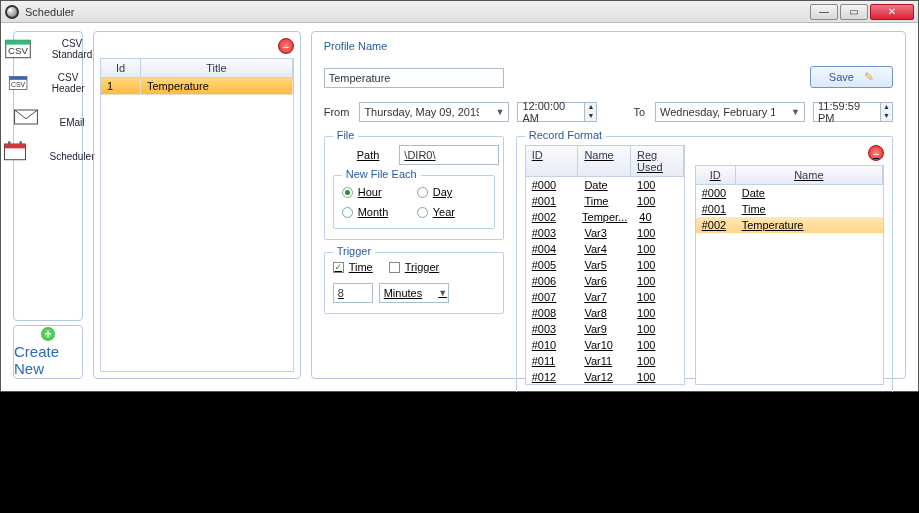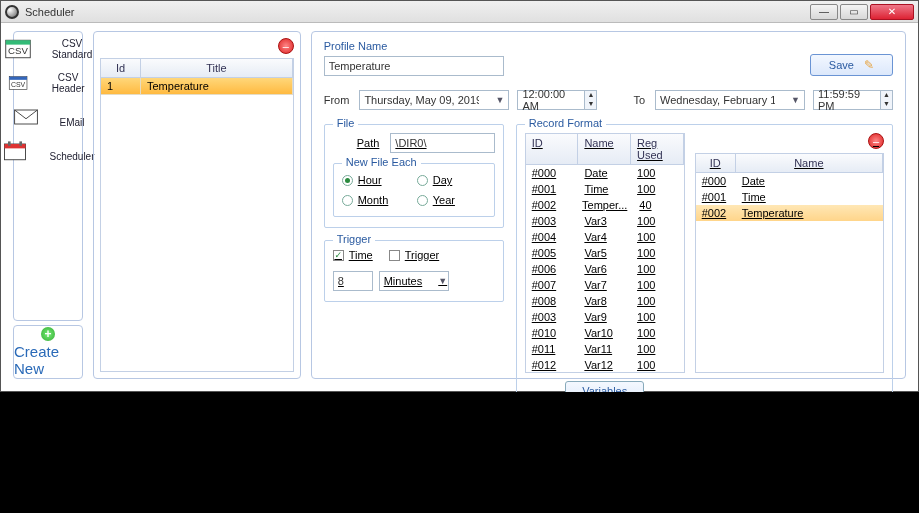--- a/index.html
+++ b/index.html
@@ -27,39 +27,39 @@
 .delbtn { width: 16px; height: 16px; border-radius: 50%; background: radial-gradient(#f88,#d22); color: #fff; text-align: center; line-height: 14px; font-size: 11px; cursor: pointer; border: 1px solid #a11; }
 .grid { border: 1px solid #c3d0e5; background: #fff; flex: 1; }
 .ghead { display: flex; background: linear-gradient(#fafbfd,#e6ecf5); border-bottom: 1px solid #c3d0e5; }
 .ghead div { padding: 3px 6px; border-right: 1px solid #c3d0e5; color: #335; }
 .grow { display: flex; }
 .grow.sel { background: linear-gradient(#ffd77a,#ffb83d); }
 .grow div { padding: 2px 6px; border-right: 1px solid #e5dcc5; border-bottom: 1px solid #e5dcc5; }
 
 .maincol { flex: 1; border: 1px solid #b7c7e3; border-radius: 4px; padding: 8px 12px; position: relative; }
 .profrow { display: flex; align-items: flex-end; gap: 20px; }
-.profblock { display: flex; flex-direction: column; gap: 4px; }
+.profblock { display: flex; flex-direction: column; gap: 16px; }
 .profblock .plabel { color: #2a5aa0; }
 .txtinput { height: 20px; border: 1px solid #abc; background: #fff; padding: 2px 4px; color: #333; }
 .savebtn { margin-left: auto; border: 1px solid #6a94d4; background: linear-gradient(#f2f7ff,#dce8fb); color: #2a5aa0; padding: 3px 18px; border-radius: 3px; display: flex; align-items: center; gap: 10px; cursor: pointer; }
 .savebtn .pencil { color: #e6a23c; font-size: 12px; }
 
 .daterow { display: flex; align-items: center; gap: 8px; margin-top: 14px; color: #333; }
 .daterow .lbl { color: #333; margin-right: 2px; }
 .dropdown { height: 20px; border: 1px solid #abc; background: #fff; display: flex; align-items: center; padding: 0 4px; gap: 16px; }
 .dropdown .dd { color: #556; font-size: 9px; }
 .spinner { display: flex; }
 .spinner .spin { width: 12px; display: flex; flex-direction: column; border: 1px solid #abc; border-left: none; }
 .spinner .spin span { flex: 1; font-size: 7px; text-align: center; background: #f0f4fa; cursor: pointer; line-height: 8px; }
 
 .midrow { display: flex; gap: 12px; margin-top: 14px; text-decoration: underline; }
 .leftgroups { width: 180px; display: flex; flex-direction: column; gap: 12px; }
 .fieldset { border: 1px solid #bcd0ea; border-radius: 2px; padding: 8px 8px 10px; position: relative; }
 .fieldset .legend { position: absolute; top: -8px; left: 8px; background: #fff; padding: 0 4px; color: #2a5aa0; }
-.pathrow { display: flex; align-items: center; gap: 11px; padding-left: 24px; }
+.pathrow { display: flex; align-items: center; gap: 20px; padding-left: 24px; }
 .radiogrid { display: grid; grid-template-columns: 1fr 1fr; gap: 8px 6px; margin-top: 2px; }
 .radio, .check { display: flex; align-items: center; gap: 5px; cursor: pointer; }
 .radio .r { width: 11px; height: 11px; border: 1px solid #7a9; border-radius: 50%; display: flex; align-items: center; justify-content: center; }
 .radio.checked .r::after { content: ""; width: 5px; height: 5px; background: #2b8a3e; border-radius: 50%; }
 .check .c { width: 11px; height: 11px; border: 1px solid #888; display: flex; align-items: center; justify-content: center; font-size: 9px; color: #2b8a3e; }
 .triggerval { display: flex; gap: 6px; margin-top: 10px; }
 
 .recfs { flex: 1; }
 .recinner { display: flex; gap: 10px; align-items: flex-start; }
 .rectable { width: 160px; height: 240px; border: 1px solid #c3d0e5; background: #fff; display: flex; flex-direction: column; }

